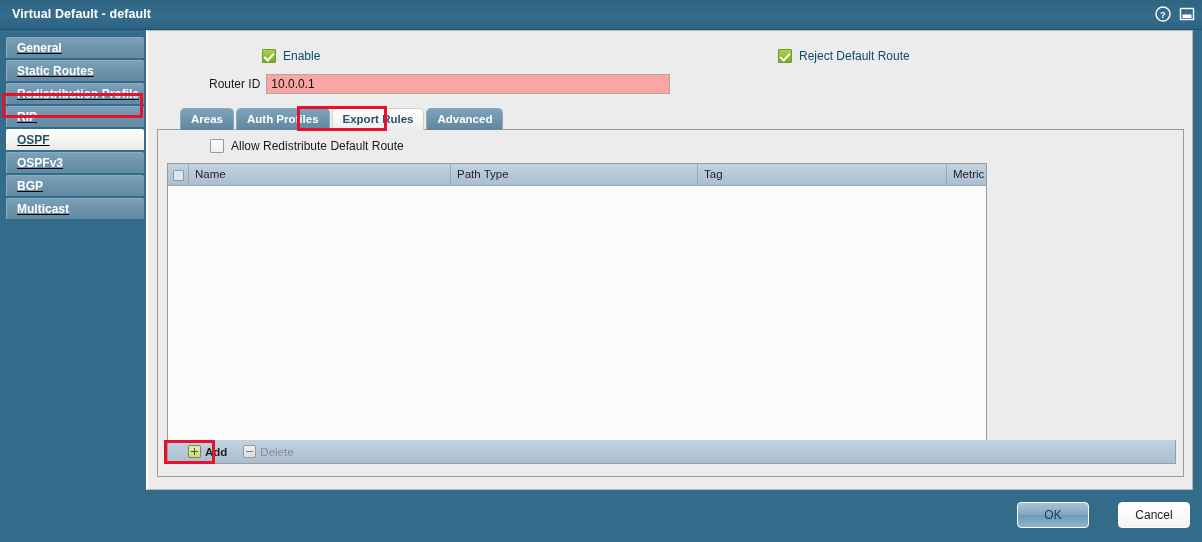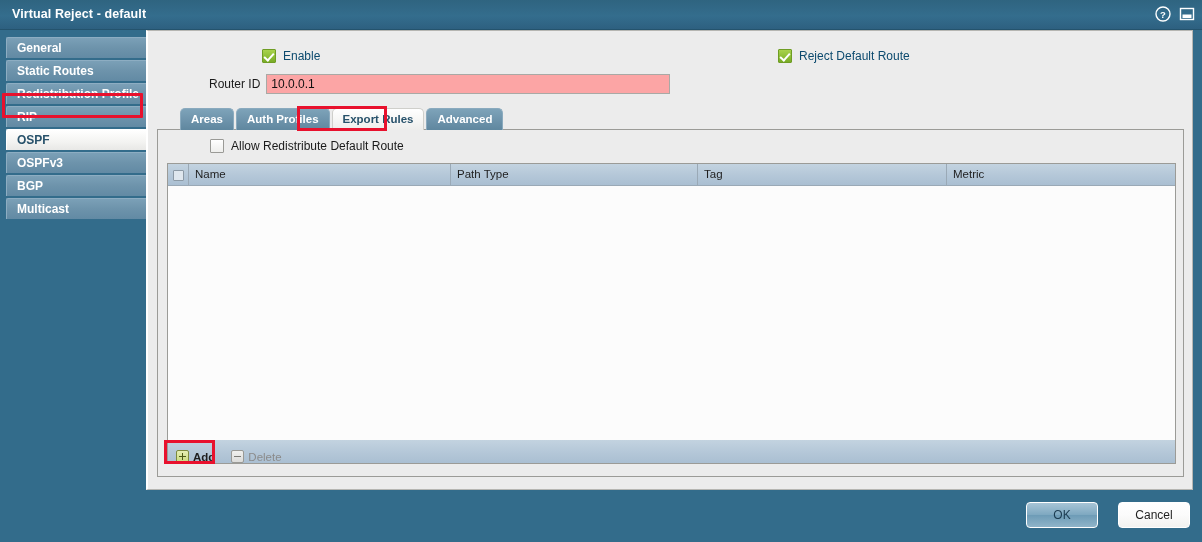--- a/index.html
+++ b/index.html
@@ -50,24 +50,25 @@
     display: flex;
     align-items: center;
     justify-content: center;
     cursor: pointer;
   }
 
   
   .sidebar {
     position: absolute;
     left: 0; top: 30px;
-    width: 158px;
+    width: 146px;
     height: 512px;
     background: #336c8b;
     padding-top: 7px;
+    text-decoration: underline;
   }
   .side-item {
     position: relative;
     margin: 0 2px 2px 6px;
     height: 21px;
     line-height: 21px;
     padding-left: 10px;
     background: linear-gradient(to bottom, #7ba0b7 0%, #6d93ab 50%, #628aa4 100%);
     color: #ffffff;
     font-weight: bold;
@@ -228,21 +229,21 @@
     align-items: flex-start;
     gap: 7px;
     font-size: 12px;
     color: #1a1a1a;
   }
 
   
   .table {
     position: absolute;
     left: 9px; top: 33px;
-    width: 1009px;
+    width: 820px;
     height: 277px;
     border: 1px solid #9b9b97;
     background: #fcfcfc;
   }
   .thead {
     display: flex;
     height: 22px;
     background: linear-gradient(to bottom, #c3d3e0 0%, #b4c7d8 55%, #aabfd2 100%);
     border-bottom: 1px solid #9aa9b6;
   }
@@ -277,23 +278,23 @@
 
   .table-footer {
     position: absolute;
     left: 9px; top: 310px;
     width: 1009px;
     height: 24px;
     background: linear-gradient(to bottom, #c3d3e0 0%, #b4c7d8 55%, #aabfd2 100%);
     border: 1px solid #9b9b97;
     border-top: none;
     display: flex;
-    align-items: flex-end;
+    align-items: center;
     gap: 16px;
-    padding-left: 8px;
+    padding-left: 20px;
   }
   .tbl-btn {
     display: flex;
     align-items: center;
     gap: 4px;
     font-size: 11.5px;
     font-weight: bold;
     color: #1f1f1f;
     cursor: pointer;
     white-space: nowrap;
@@ -342,37 +343,37 @@
     width: 72px;
     border-radius: 4px;
     font-size: 12px;
     display: flex;
     align-items: center;
     justify-content: center;
     cursor: pointer;
     border: 1px solid #ffffff;
   }
   .btn-ok {
-    right: 104px;
+    right: 113px;
     background: linear-gradient(to bottom, #a7c4d6 0%, #7fa9c1 48%, #6e9cb7 52%, #8fb4c9 100%);
     color: #1d3d52;
   }
   .btn-cancel {
     right: 12px;
     background: linear-gradient(to bottom, #ffffff 0%, #fbfbfb 50%, #f2f2f0 100%);
     color: #1f1f1f;
   }
 </style>
 </head>
 <body>
 
 <div id="app">
 
   <div class="titlebar">
-    <div class="titlebar-text">Virtual Reject - default</div>
+    <div class="titlebar-text">Virtual Default - default</div>
     <div class="titlebar-icons">
       <div class="tb-icon">
         <svg width="16" height="16" viewBox="0 0 16 16">
           <circle cx="8" cy="8" r="7" fill="none" stroke="#ffffff" stroke-width="1.4"></circle>
           <text x="8" y="11.6" font-size="9.5" font-family="Liberation Sans, sans-serif" font-weight="bold" fill="#ffffff" text-anchor="middle">?</text>
         </svg>
       </div>
       <div class="tb-icon">
         <svg width="16" height="16" viewBox="0 0 16 16">
           <rect x="1.5" y="2.5" width="13" height="11" fill="none" stroke="#ffffff" stroke-width="1.4"></rect>

